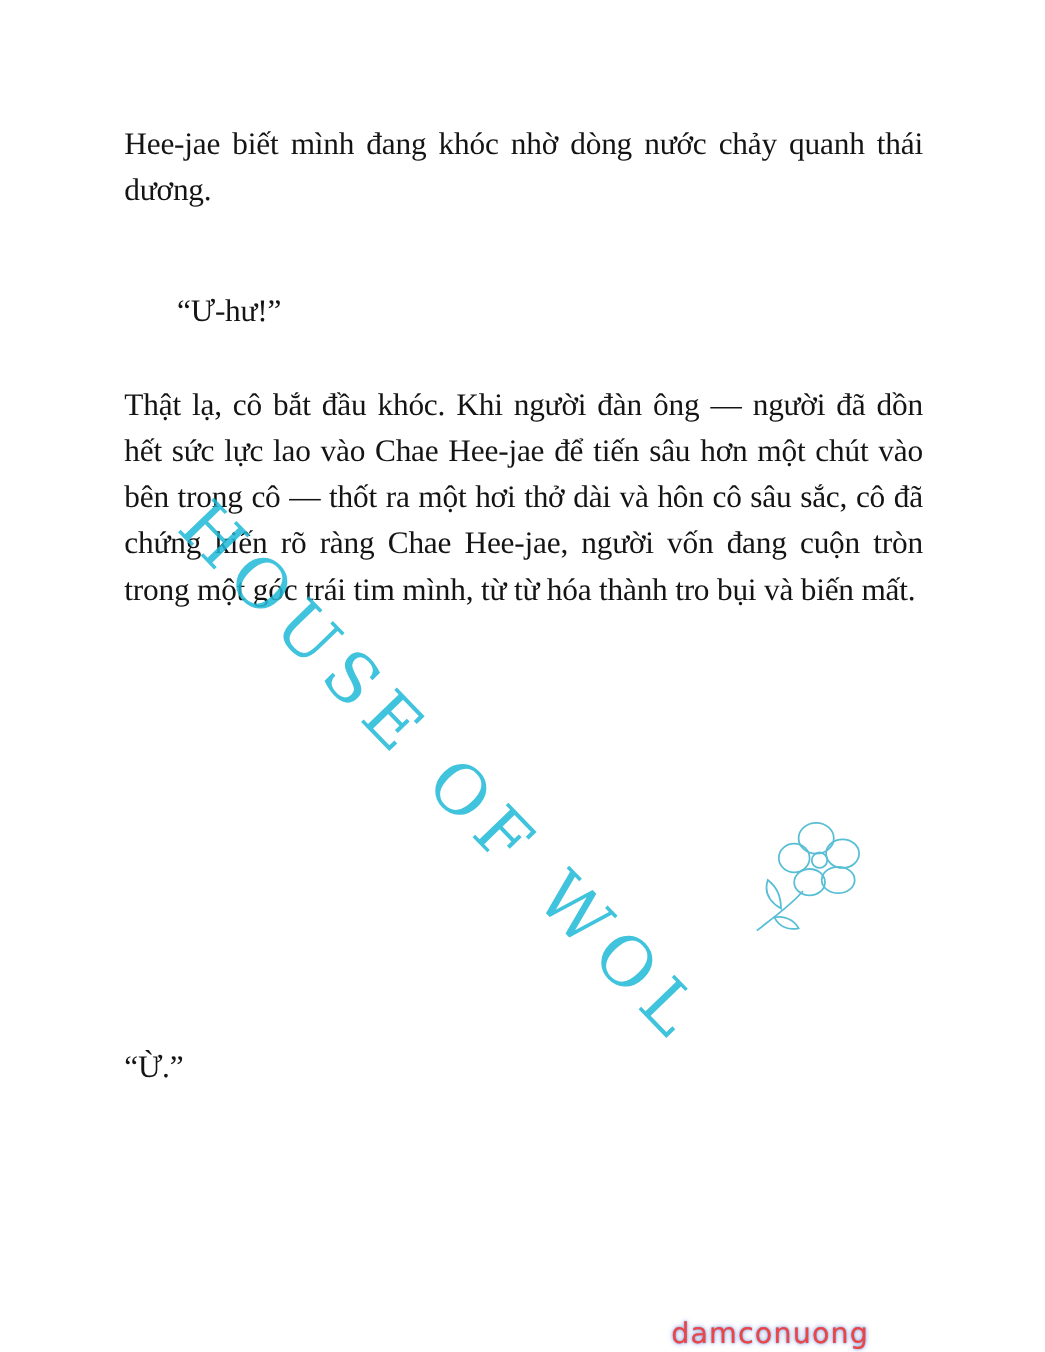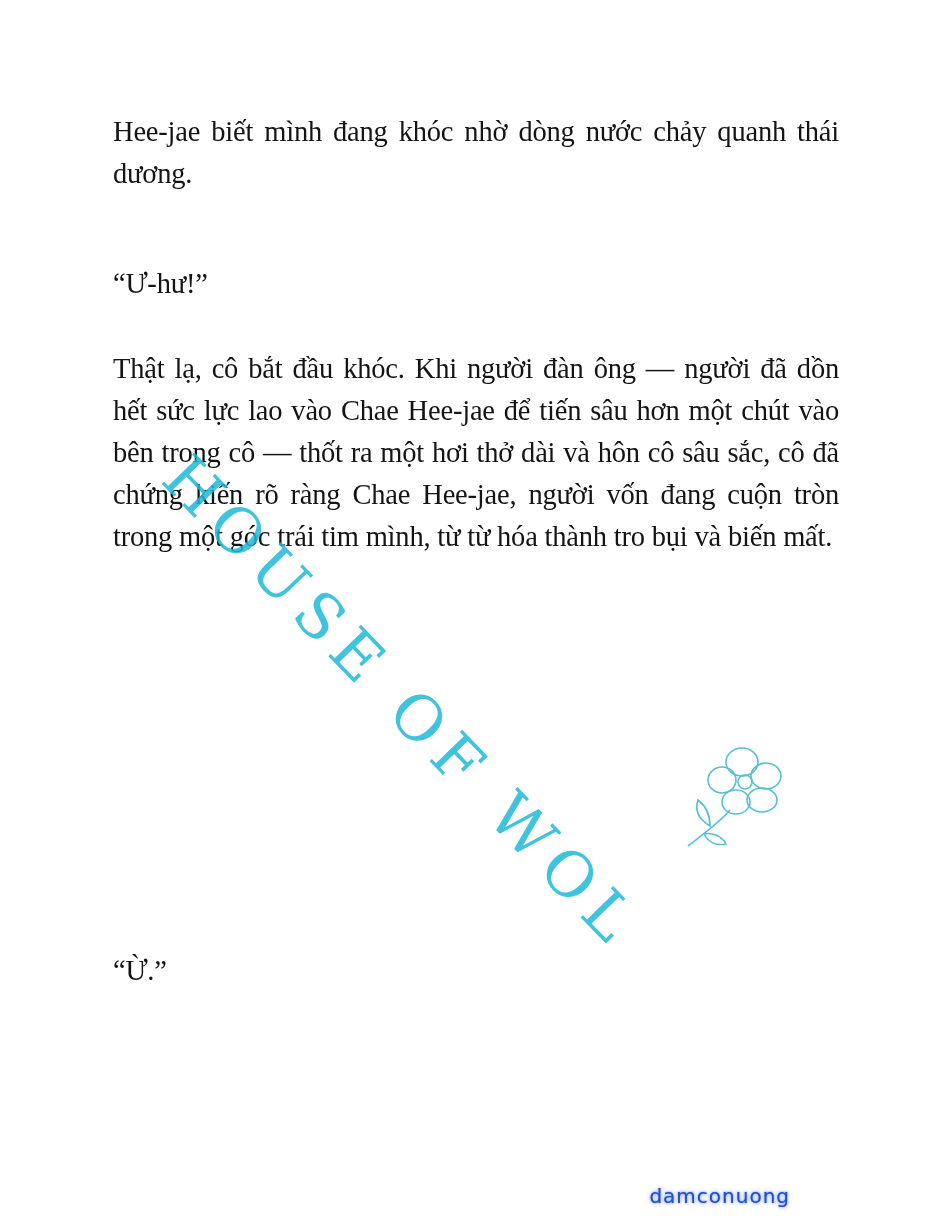--- a/index.html
+++ b/index.html
@@ -25,21 +25,21 @@
       position: absolute;
       left: 113px;
       width: 726px;
       font-size: 28.5px;
       line-height: 42px;
       text-align: justify;
       letter-spacing: -0.2px;
       margin: 0;
     }
     .p1 { top: 111px; }
-    .p2 { top: 263px; }
+    .p2 { top: 263px; margin-left: 48px; }
     .p3 { top: 348px; }
     .p4 { top: 692px; }
     .p5 { top: 843px; }
     .p6 { top: 950px; }
 
     .watermark {
       position: absolute;
       left: 175px;
       top: 430px;
       transform: rotate(46deg);
@@ -58,24 +58,24 @@
       position: absolute;
       left: 670px;
       top: 740px;
       width: 120px;
       height: 110px;
       pointer-events: none;
     }
     .footer-mark {
       position: absolute;
       right: 16px;
-      bottom: 21px;
+      bottom: 1px;
       font-family: "DejaVu Sans", "Liberation Sans", sans-serif;
-      font-size: 20px;
-      color: #1d4ed8;
+      font-size: 26px;
+      color: #ef4444;
       letter-spacing: 1px;
       text-shadow: 0 0 3px #8aa0d8, 0 0 6px #b5c3ee, 0 0 1px #6f86c9;
     }
   </style>
 </head>
 <body>
 
 <div class="page">
   <p class="para p1">Hee-jae biết mình đang khóc nhờ dòng nước chảy quanh thái dương.</p>
   <p class="para p2">“Ư-hư!”</p>

